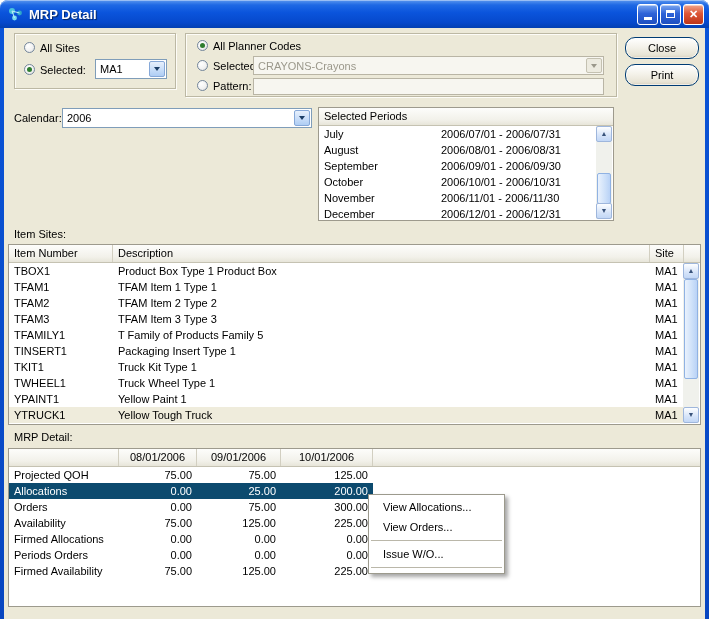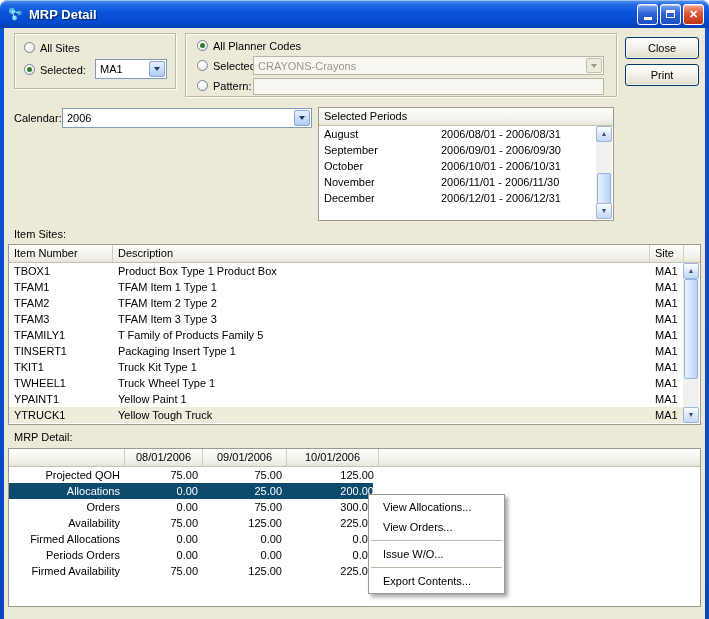--- a/index.html
+++ b/index.html
@@ -49,21 +49,21 @@
     position: relative; width: 11px; height: 11px; border-radius: 50%;
     border: 1px solid #74869B; flex: 0 0 auto;
     background: radial-gradient(circle at 35% 32%, #fff 0%, #F2F2F2 55%, #D9D9D9 100%);
   }
   .radio.on::after {
     content: ""; position: absolute; left: 2px; top: 2px; width: 5px; height: 5px;
     border-radius: 50%; background: #2F7D2F;
   }
 
   .btn {
-    position: absolute; border: 1px solid #003C74; border-radius: 3px;
+    position: absolute; border: 1px solid #003C74; border-radius: 10px;
     background: linear-gradient(180deg,#FFFFFF 0%,#F4F2EA 45%,#E8E4D5 85%,#D8D0BE 100%);
     font-size: 11px; text-align: center; line-height: 20px; cursor: default;
     box-shadow: inset 0 0 0 1px rgba(255,255,255,.6);
   }
 
   .combo {
     position: absolute; background: #fff; border: 1px solid #7F9DB9;
     line-height: 18px; padding-left: 4px; overflow: hidden; white-space: nowrap;
   }
   .dd {
@@ -96,21 +96,21 @@
   }
   .th.fill { flex: 1 1 auto; border-right: none; }
   .rows { position: absolute; left: 0; top: 18px; }
   .trow { display: flex; height: 16px; align-items: center; }
   .cell { padding: 0 5px; white-space: nowrap; overflow: hidden; flex: 0 0 auto; }
   .cell.fill { flex: 1 1 auto; }
 
   .isel { background: #EFECDC; }
   .mrp-row { width: 364px; }
   .mrp-row.sel { background: #0c4a6e; color: #fff; }
-  .c1 { width: 110px; text-align: right; margin-left: 6px; }
+  .c1 { width: 110px; text-align: left; }
   .c2 { width: 78px; text-align: right; }
   .c3 { width: 84px; text-align: right; }
   .c4 { width: 92px; text-align: right; }
   .hc { text-align: center; padding: 2px 0 0 0; }
 
   .sb { position: absolute; top: 18px; right: 1px; bottom: 1px; width: 16px; background: #F0F1EC; }
   .sb-btn {
     position: absolute; left: 0; width: 16px; height: 16px;
     background: linear-gradient(180deg,#FDFEFF,#D6E4F9 60%,#C2D7F6);
     border: 1px solid #9EB6DC; border-radius: 2px;
@@ -211,20 +211,24 @@
           <span class="arr"></span>
         </span>
     </div>
 
     <div class="tbl" style="left:314px;top:79px;width:296px;height:114px">
       <div class="thead">
         <div class="th fill">Selected Periods</div>
       </div>
       <div class="rows" style="right:17px">
         <div class="trow">
+          <div class="cell" style="width:117px">July</div>
+          <div class="cell fill">2006/07/01 - 2006/07/31</div>
+        </div>
+        <div class="trow">
           <div class="cell" style="width:117px">August</div>
           <div class="cell fill">2006/08/01 - 2006/08/31</div>
         </div>
         <div class="trow">
           <div class="cell" style="width:117px">September</div>
           <div class="cell fill">2006/09/01 - 2006/09/30</div>
         </div>
         <div class="trow">
           <div class="cell" style="width:117px">October</div>
           <div class="cell fill">2006/10/01 - 2006/10/31</div>
@@ -366,17 +370,16 @@
         </div>
       </div>
     </div>
 
     <div class="menu" style="left:364px;top:466px;width:137px">
       <div class="mi">View Allocations...</div>
       <div class="mi">View Orders...</div>
       <div class="msep"></div>
       <div class="mi">Issue W/O...</div>
       <div class="msep"></div>
-      <div class="mi">Export Contents...</div>
     </div>
 
   </div>
 </div>
 
 </body></html>

